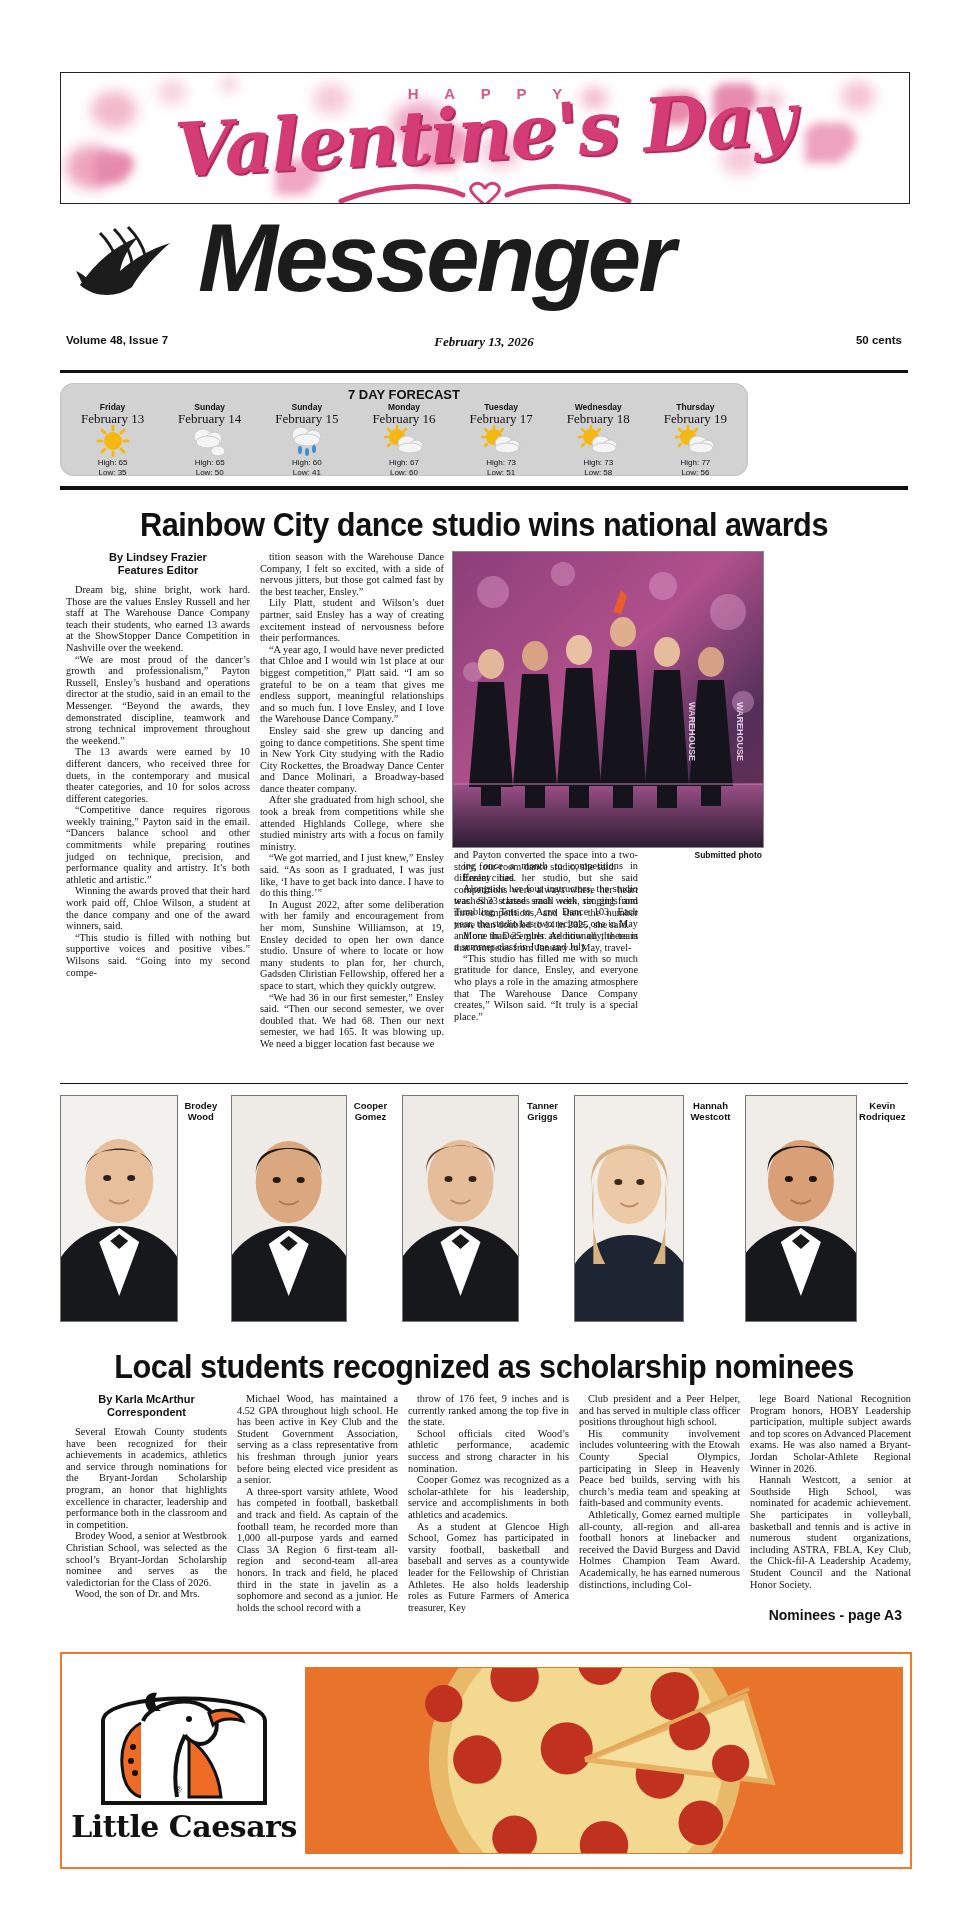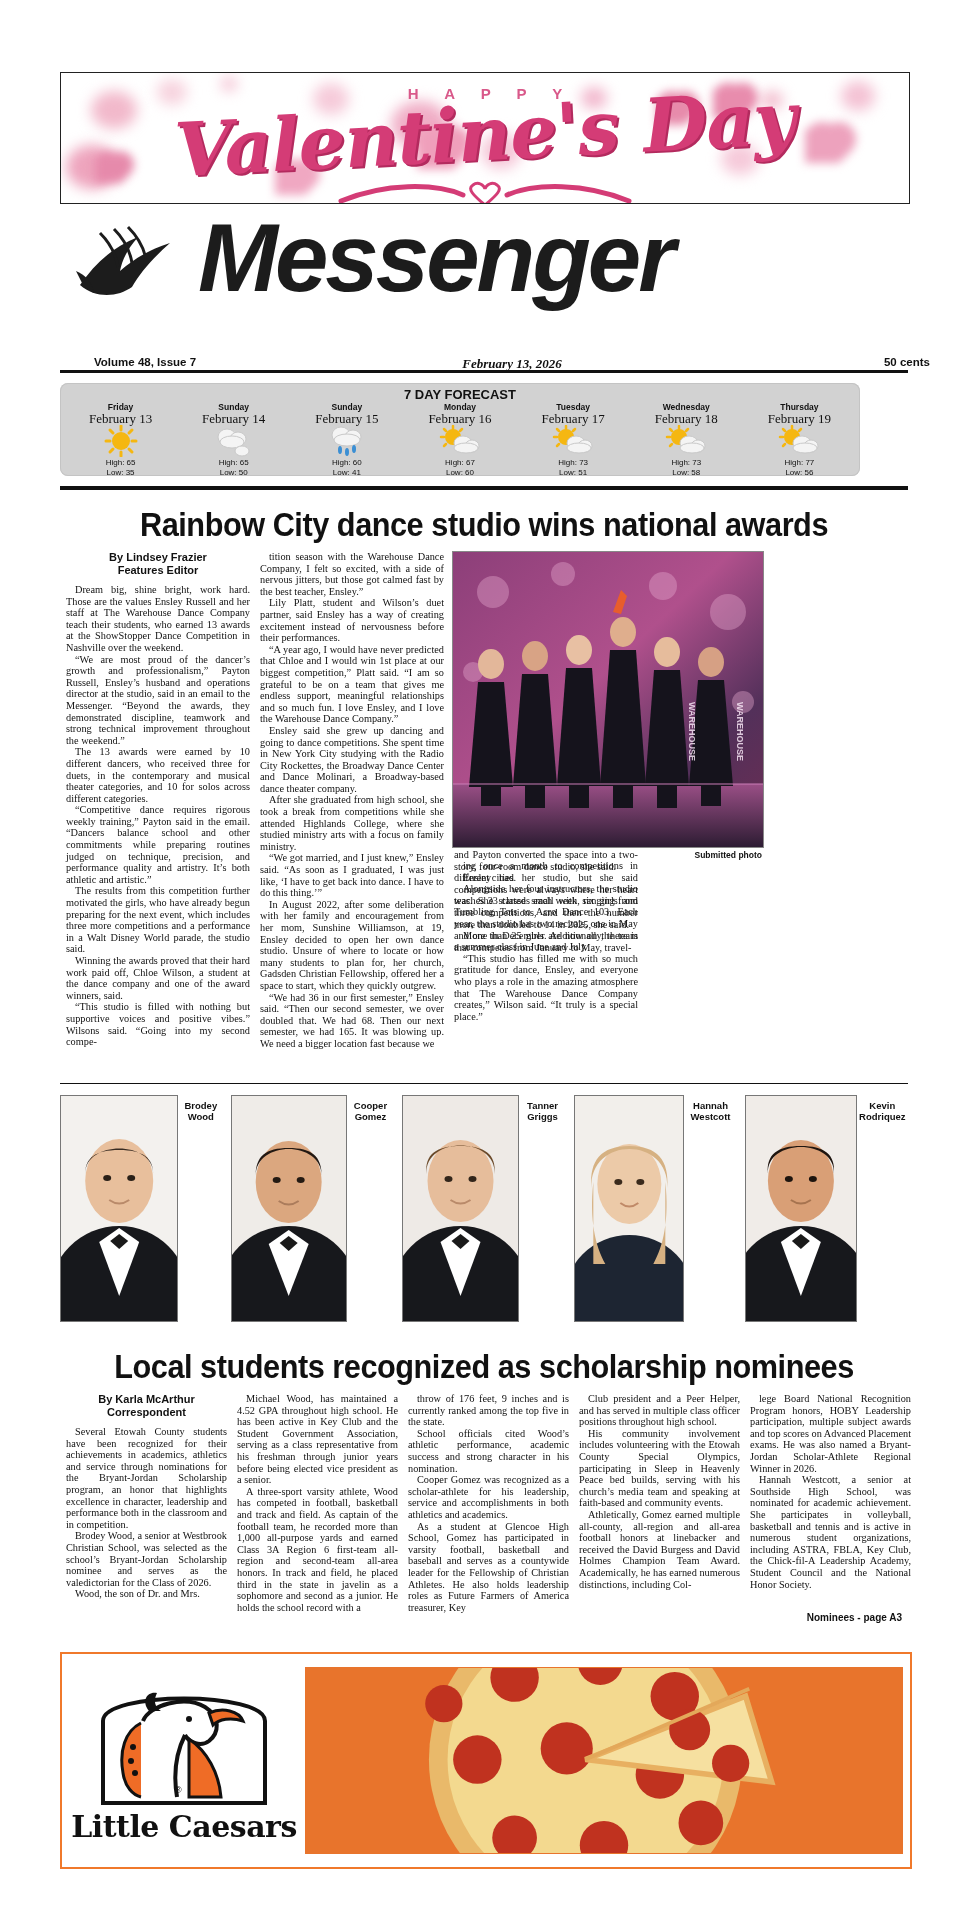--- a/index.html
+++ b/index.html
@@ -20,29 +20,29 @@
     font-family:"DejaVu Serif",serif;font-style:italic;font-weight:700;font-size:74px;color:#d43c76;
     text-shadow:2px 2px 0 #b32a5e;letter-spacing:-1px;transform:rotate(-3deg);}
   .swirl{position:absolute;left:50%;top:108px;transform:translateX(-50%);}
 
   
   .masthead{position:absolute;left:60px;top:215px;width:848px;height:90px;}
   .dove{position:absolute;left:10px;top:10px;}
   .mast-title{position:absolute;left:138px;top:-12px;font-family:"Liberation Sans",sans-serif;
     font-weight:700;font-style:italic;font-size:96px;letter-spacing:-3px;color:#1c1c1c;}
   .mast-rule{position:absolute;left:60px;top:372px;width:848px;height:3px;background:#111;}
-  .infoline{position:absolute;left:60px;top:356px;width:848px;height:20px;margin-left:28px;}
+  .infoline{position:absolute;left:60px;top:334px;width:848px;height:20px;}
   .infoline span{position:absolute;font-family:"Liberation Sans",sans-serif;font-size:11.5px;font-weight:700;color:#111;}
   .info-vol{left:6px;}
   .info-date{left:50%;transform:translateX(-50%);font-family:"Liberation Serif",serif !important;font-style:italic;font-size:13px !important;}
   .info-price{right:6px;left:auto;}
 
   
-  .weather{position:absolute;left:60px;top:383px;width:800px;height:93px;background:#d2d2d2;
-    border-radius:8px;box-shadow:inset 0 0 0 1px #c4c4c4;}
+  .weather{position:absolute;left:60px;top:383px;width:688px;height:93px;background:#d2d2d2;
+    border-radius:14px;box-shadow:inset 0 0 0 1px #c4c4c4;}
   .wx-title{position:absolute;left:0;right:0;top:4px;text-align:center;font-family:"Liberation Sans",sans-serif;
     font-size:13px;font-weight:700;color:#111;}
   .wx-days{position:absolute;left:4px;right:4px;top:19px;display:flex;}
   .wx-day{flex:1;text-align:center;font-family:"Liberation Sans",sans-serif;}
   .wx-dow{font-size:8.5px;font-weight:700;color:#111;line-height:11px;}
   .wx-date{font-size:13px;color:#111;line-height:11px;font-family:Liberation Serif, serif;}
   .wx-icon{height:32px;margin:1px 0 1px;position:relative;}
   .wx-temps{font-size:8px;color:#111;line-height:9.5px;}
   .hr-thick{position:absolute;left:60px;width:848px;height:4px;background:#111;}
   .hr-thin{position:absolute;left:60px;width:848px;height:1px;background:#111;}
@@ -76,21 +76,21 @@
     margin-top:5px;color:#111;}
 
   
   .hl2{position:absolute;left:60px;top:1348px;width:848px;text-align:center;
     font-family:"Liberation Sans Narrow","Liberation Sans",sans-serif;font-weight:700;font-size:33px;
     letter-spacing:-0.5px;color:#111;transform:scaleX(0.93);transform-origin:center;}
   .cols2{position:absolute;left:60px;top:1393px;width:848px;height:230px;}
   .c2col{position:absolute;top:0;width:161px;font-size:10.3px;line-height:11.6px;text-align:justify;}
   .c2col p{margin:0;text-indent:9px;}
   .jump{position:absolute;right:6px;bottom:0;font-family:"Liberation Sans",sans-serif;
-    font-size:10px;font-weight:700;color:#111;}
+    font-size:14px;font-weight:700;color:#111;}
 
   
   .ad{position:absolute;left:60px;top:1652px;width:848px;height:213px;border:2px solid #f0792b;background:#fff;}
   .ad-inner{position:absolute;inset:7px;display:flex;align-items:center;}
   .lc-logo{width:230px;text-align:center;}
   .lc-shield{width:190px;height:130px;margin:0 auto;position:relative;}
   .lc-name{font-family:"DejaVu Serif",serif;font-weight:700;font-size:30px;color:#111;margin-top:2px;letter-spacing:-0.5px;}
   .hnr{width:270px;text-align:center;}
   .hnr-l{font-family:"Liberation Sans",sans-serif;font-weight:700;font-style:italic;font-size:52px;line-height:50px;
     color:#ee5b22;-webkit-text-stroke:3px #ffffff;paint-order:stroke fill;letter-spacing:-1px;
@@ -315,21 +315,20 @@
     <div class="col c1">
       <div class="byline">
         <div>By Lindsey Frazier</div>
         <div>Features Editor</div>
       </div>
       <div>
           <p>Dream big, shine bright, work hard. Those are the values Ensley Russell and her staff at The Warehouse Dance Company teach their students, who earned 13 awards at the ShowStopper Dance Competition in Nashville over the weekend.</p>
           <p>“We are most proud of the dancer’s growth and professionalism,” Payton Russell, Ensley’s husband and operations director at the studio, said in an email to the Messenger. “Beyond the awards, they demonstrated discipline, teamwork and strong technical improvement throughout the weekend.”</p>
           <p>The 13 awards were earned by 10 different dancers, who received three for duets, in the contemporary and musical theater categories, and 10 for solos across different categories.</p>
           <p>“Competitive dance requires rigorous weekly training,” Payton said in the email. “Dancers balance school and other commitments while preparing routines judged on technique, precision, and performance quality and artistry. It’s both athletic and artistic.”</p>
-          <p>The results from this competition further motivated the girls, who have already begun preparing for the next event, which includes three more competitions and a performance in a Walt Disney World parade, the studio said.</p>
           <p>Winning the awards proved that their hard work paid off, Chloe Wilson, a student at the dance company and one of the award winners, said.</p>
           <p>“This studio is filled with nothing but supportive voices and positive vibes.” Wilsons said. “Going into my second compe-</p>
         </div>
     </div>
     <div class="col c2">
         <p>tition season with the Warehouse Dance Company, I felt so excited, with a side of nervous jitters, but those got calmed fast by the best teacher, Ensley.”</p>
         <p>Lily Platt, student and Wilson’s duet partner, said Ensley has a way of creating excitement instead of nervousness before their performances.</p>
         <p>“A year ago, I would have never predicted that Chloe and I would win 1st place at our biggest competition,” Platt said. “I am so grateful to be on a team that gives me endless support, meaningful relationships and so much fun. I love Ensley, and I love the Warehouse Dance Company.”</p>
         <p>Ensley said she grew up dancing and going to dance competitions. She spent time in New York City studying with the Radio City Rockettes, the Broadway Dance Center and Dance Molinari, a Broadway-based dance theater company.</p>
         <p>After she graduated from high school, she took a break from competitions while she attended Highlands College, where she studied ministry arts with a focus on family ministry.</p>

